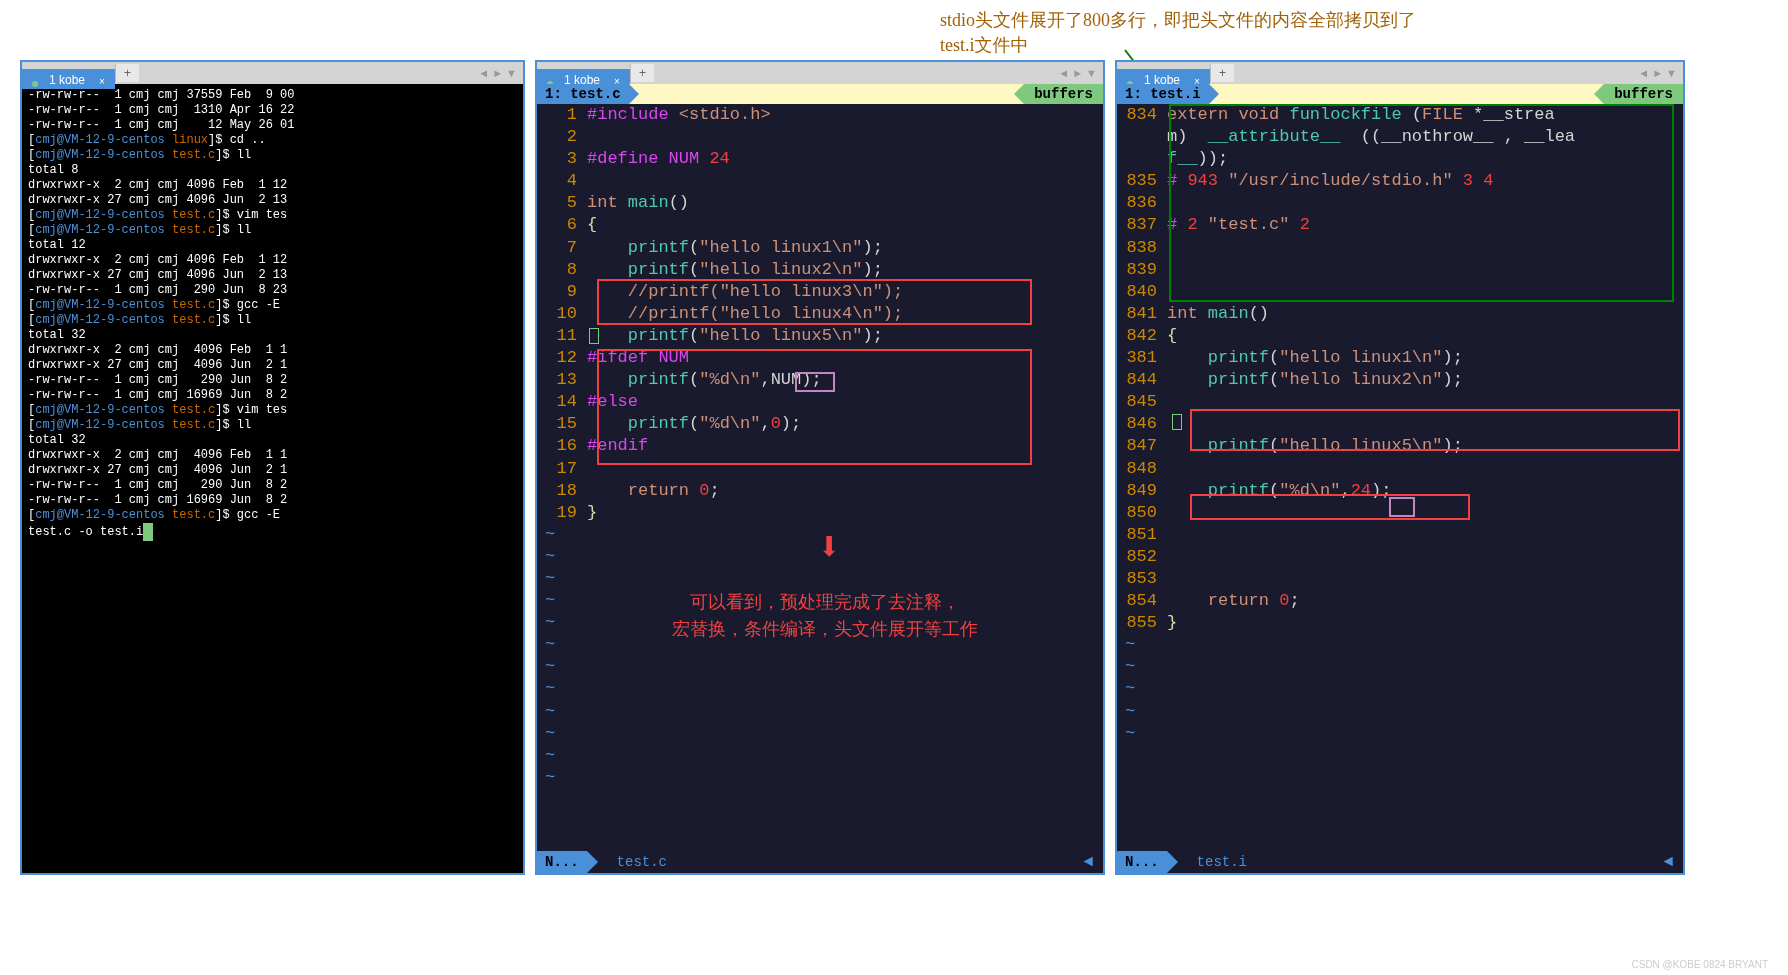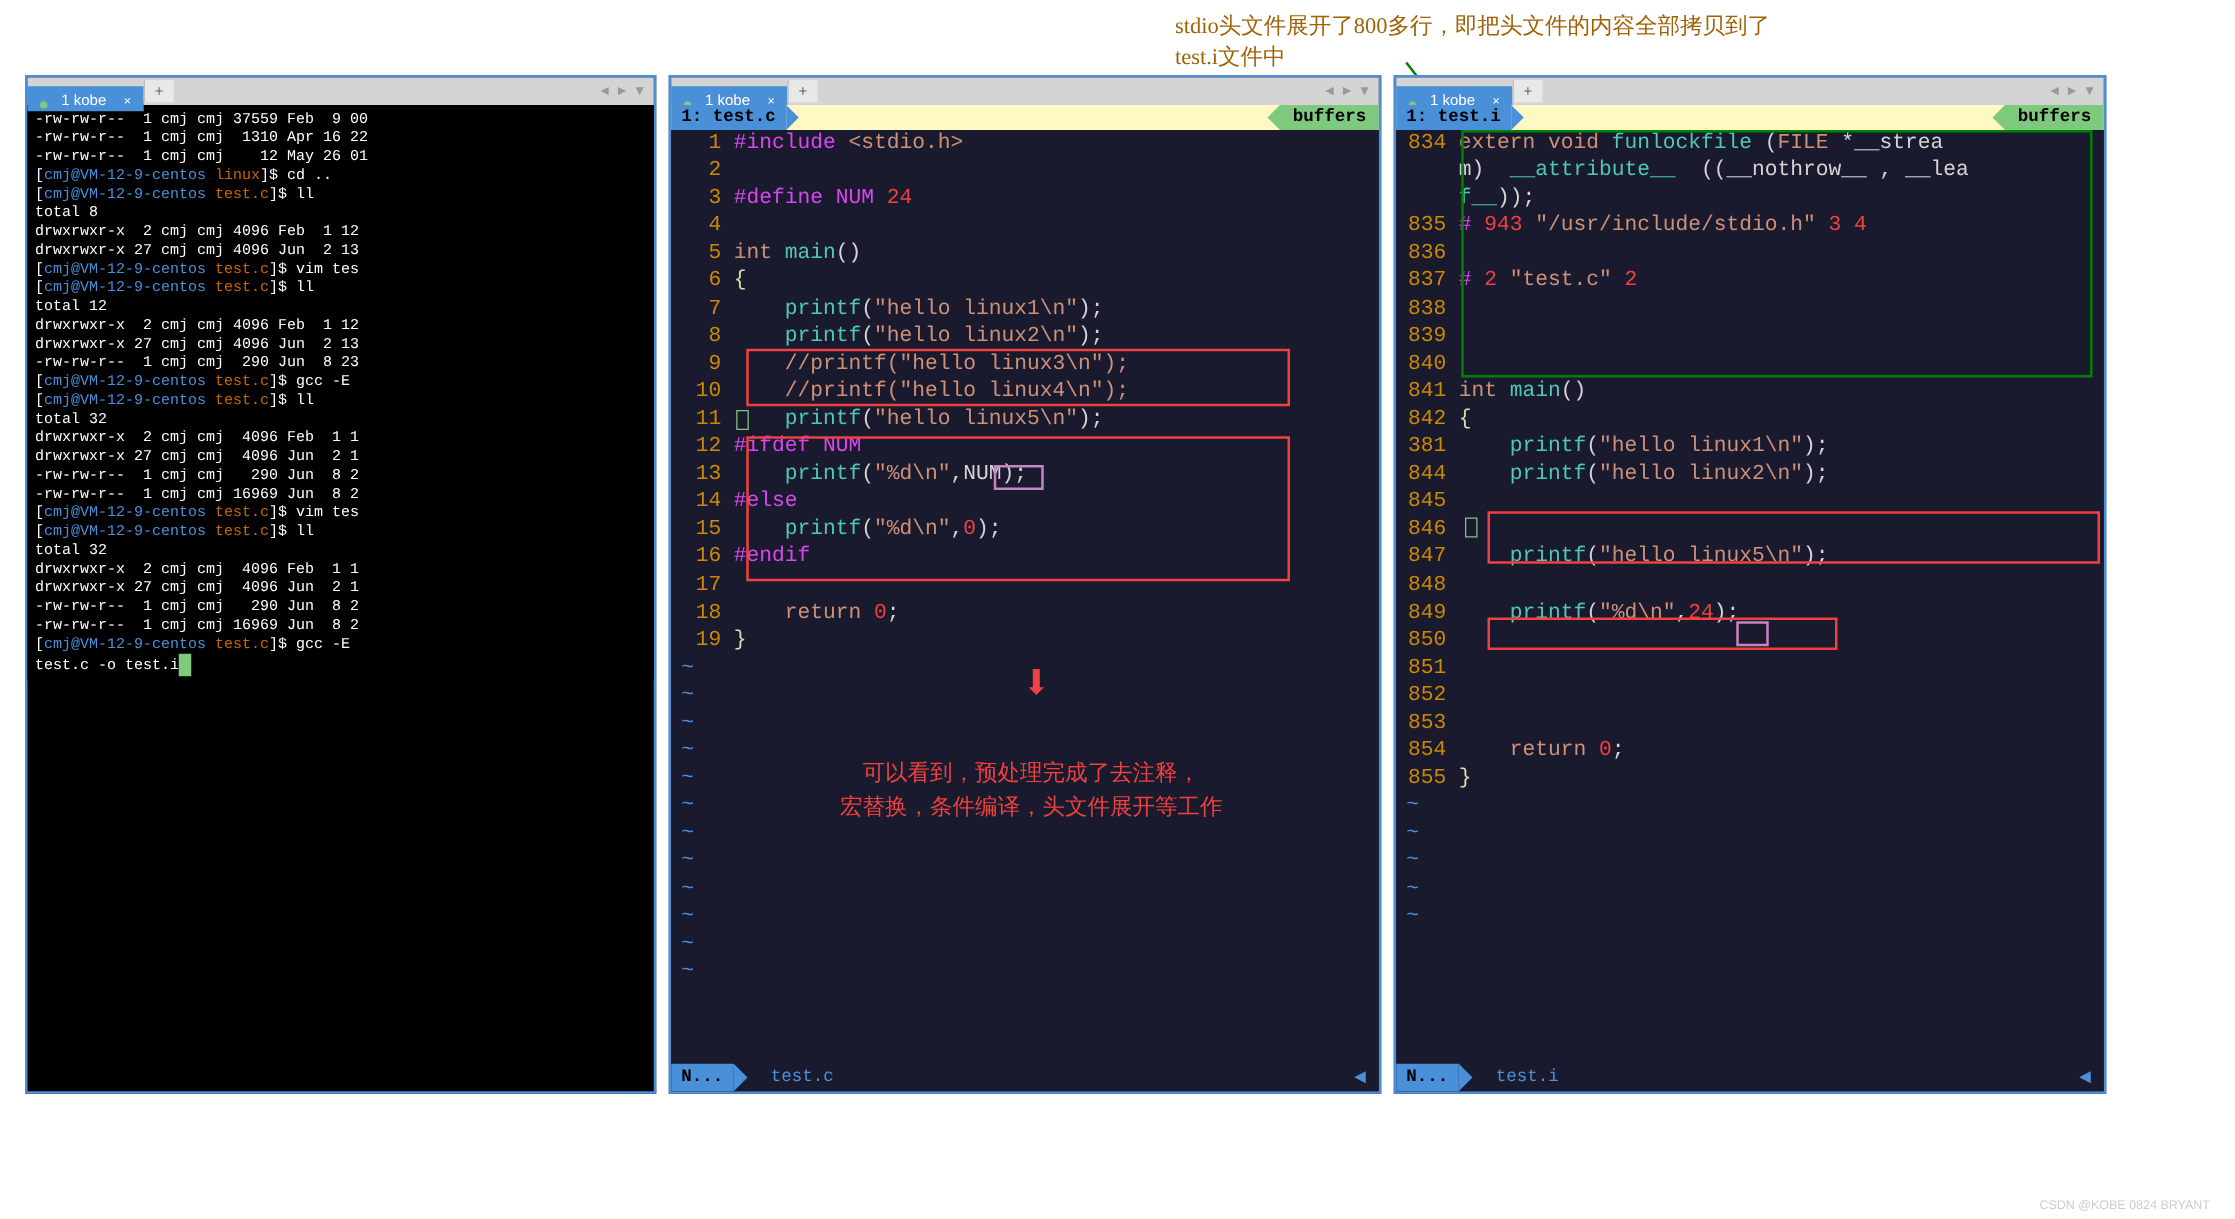--- a/index.html
+++ b/index.html
@@ -213,21 +213,20 @@
   height: 16px;
   pointer-events: none;
 }
 .annotation-red {
   position: absolute;
   color: #f04040;
   font-family: SimSun, serif;
   font-size: 18px;
   text-align: center;
   line-height: 1.5;
-  margin-top: 16px;
 }
 .arrow-down {
   position: absolute;
   color: #f04040;
   font-size: 40px;
 }
 .watermark {
   position: absolute;
   bottom: 5px;
   right: 20px;

